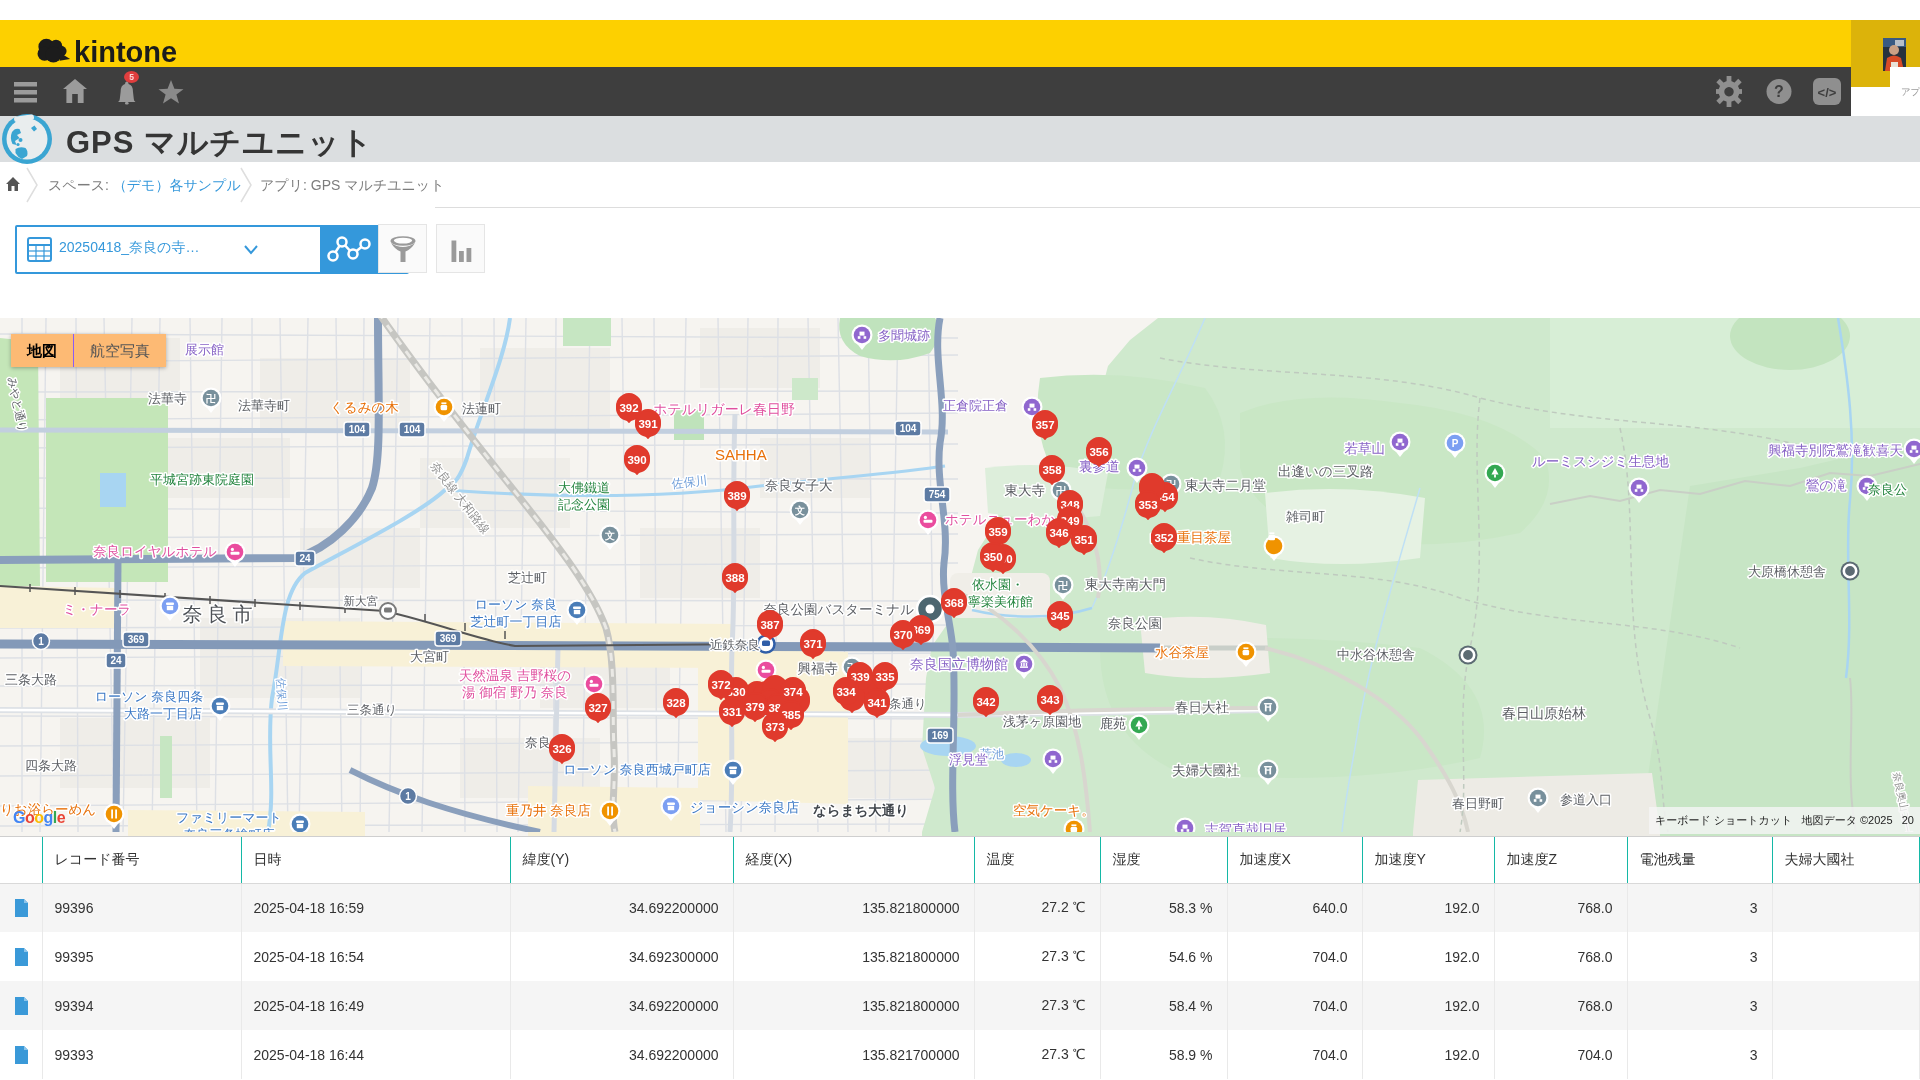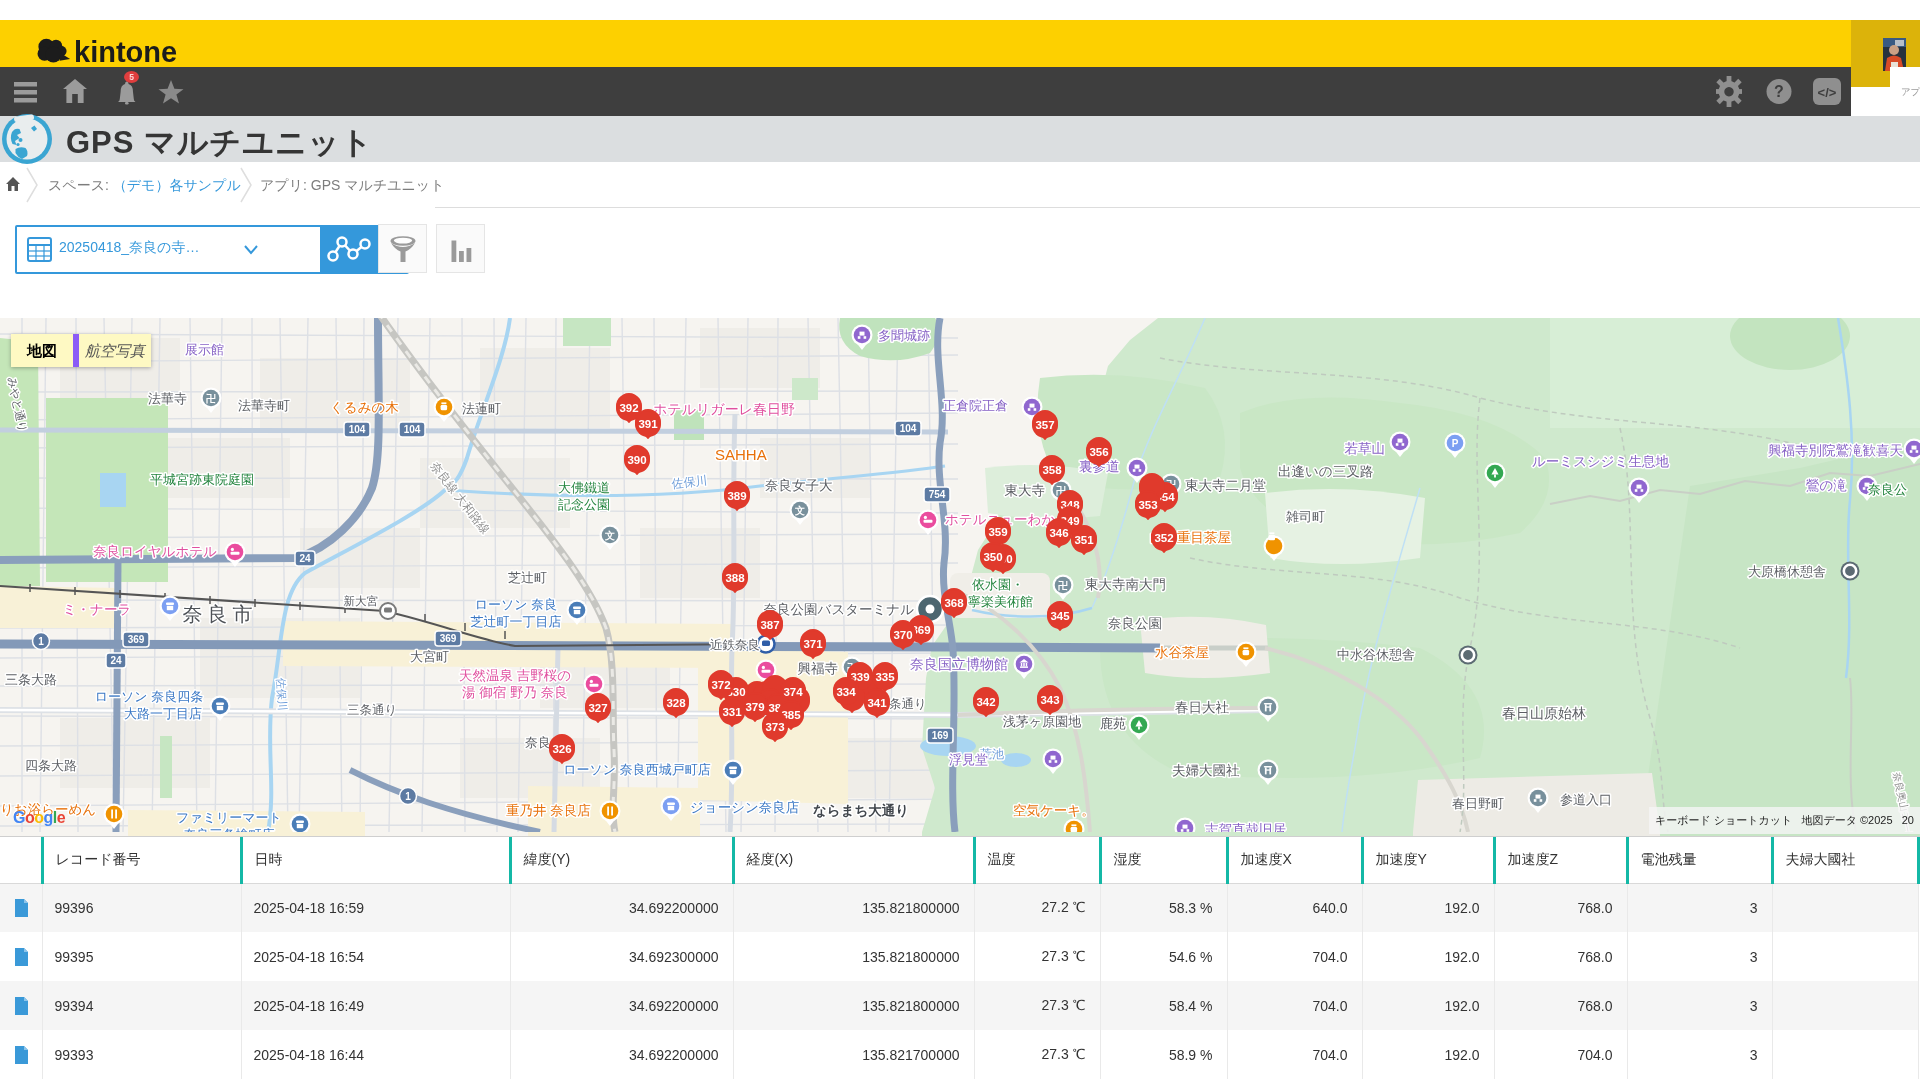--- a/index.html
+++ b/index.html
@@ -24,29 +24,29 @@
 .crumbtxt a { color:#3598db; text-decoration:none; }
 .chev { position:absolute; top:4px; width:16px; height:38px; }
 
 #toolbar { position:absolute; left:0; top:208px; width:1920px; height:110px; background:#fff; }
 #viewsel { position:absolute; left:15px; top:17px; width:394px; height:49px; border:2px solid #3498db; background:#fff; border-radius:2px; }
 #viewsel .bluepart { position:absolute; right:0; top:0; width:87px; height:45px; background:#3498db; }
 #viewsel .vlabel { position:absolute; left:42px; top:12px; font-size:14px; color:#3598db; }
 .toolbtn { position:absolute; top:16px; width:49px; height:49px; background:#fafafa; border:1px solid #e5e5e5; display:flex; align-items:center; justify-content:center; }
 
 #map { position:absolute; left:0; top:318px; width:1920px; height:518px; background:#f6f4f0; overflow:hidden; }
-#mapctl { position:absolute; left:11px; top:16px; height:33px; background:#fef9c3; box-shadow:0 1px 4px rgba(0,0,0,.3); display:flex; z-index:30; }
+#mapctl { position:absolute; left:11px; top:16px; height:33px; background:#fdba74; box-shadow:0 1px 4px rgba(0,0,0,.3); display:flex; z-index:30; }
 #mapctl .mc1 { padding:0 16px; line-height:33px; font-size:15px; font-weight:bold; color:#000; }
-#mapctl .mc2 { padding:0 6px; line-height:33px; font-size:15px; color:#565656; border-left:6px solid #8b5cf6;font-style:italic; }
+#mapctl .mc2 { padding:0 16px; line-height:33px; font-size:15px; color:#565656; border-left:1px solid #8b5cf6; }
 #glogo { position:absolute; left:13px; bottom:9px; z-index:30; font-size:16px; letter-spacing:-0.5px; font-weight:bold; }
 #attrib { position:absolute; right:0px; bottom:2px; z-index:30; font-size:11px; color:#222; background:rgba(245,245,245,.8); padding:6px 6px; }
 
 #tablewrap { position:absolute; left:0; top:836px; width:1920px; height:244px; background:#fff; border-top:1px solid #cfcfcf; }
 table.rec { border-collapse:collapse; width:1920px; table-layout:fixed; font-size:14px; color:#333; }
-table.rec th { font-weight:normal; text-align:left; height:46px; padding:0 8px 0 12px; border-bottom:1px solid #d9d9d9; border-right:3px solid #14b8a6; background:#fff; }
+table.rec th { font-weight:normal; text-align:left; height:46px; padding:0 8px 0 12px; border-bottom:1px solid #d9d9d9; border-right:1px solid #14b8a6; background:#fff; }
 table.rec td { height:49px; padding:0 8px 0 12px; border-right:1px solid #e9e9e9; }
 table.rec tr.odd td { background:#f5f5f5; }
 table.rec td.num { text-align:right; padding-right:14px; }
 </style>
 </head>
 <body>
 <div id="page">
   <div id="ybar">
     <div id="logo">
       <svg width="37" height="34" viewBox="0 0 42 38">

